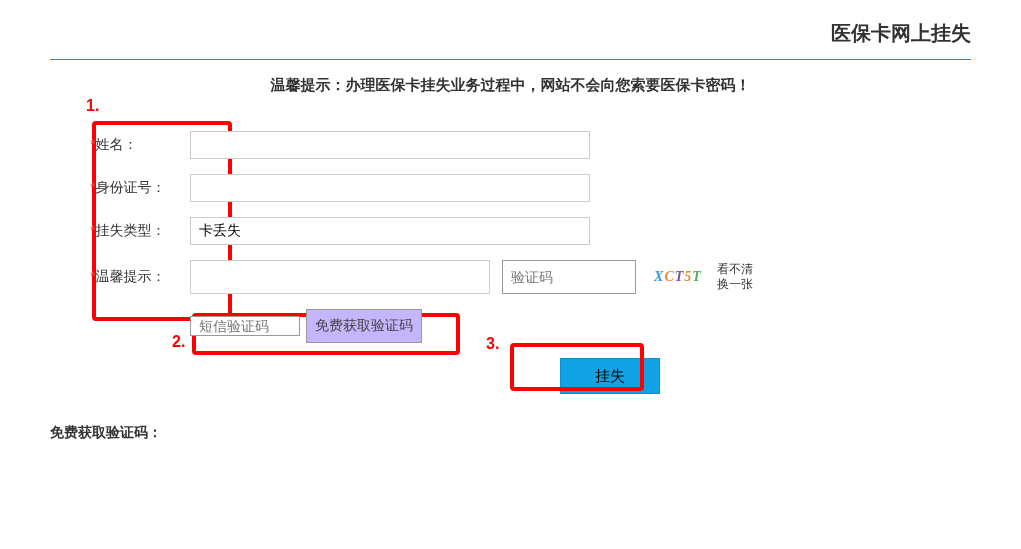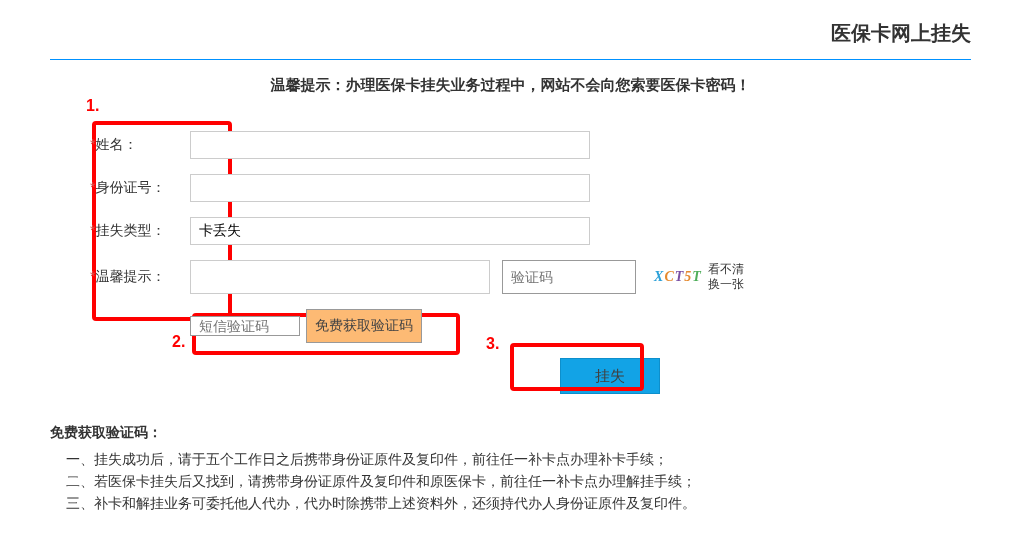--- a/index.html
+++ b/index.html
@@ -87,53 +87,53 @@
       font-family: serif;
       font-weight: bold;
       letter-spacing: 1px;
     }
     .captcha-img .c1 { color: #2aa0d8; font-style: italic; }
     .captcha-img .c2 { color: #e58a2f; font-style: italic; }
     .captcha-img .c3 { color: #7a4fa3; font-style: italic; }
     .captcha-img .c4 { color: #e58a2f; font-style: italic; }
     .captcha-img .c5 { color: #4fae5a; font-style: italic; }
     .captcha-links {
-      margin-left: 0;
+      margin-left: 9px;
       font-size: 12px;
       line-height: 15px;
     }
     .sms-row .input-sms {
       width: 110px;
       height: 20px;
       border: 1px solid #999;
       padding: 4px 8px;
       font-size: 14px;
     }
     .sms-btn {
       height: 34px;
       padding: 0 8px;
       margin-left: 6px;
       border: 1px solid #999;
-      background: #fdba74;
+      background: #c4b5fd;
       font-size: 14px;
       color: #444;
       cursor: pointer;
     }
     .submit-row {
       display: flex;
       align-items: flex-start;
       margin-top: 6px;
     }
     .submit-btn {
       margin-left: 470px;
       width: 100px;
       height: 36px;
       background: #12a3e6;
       border: 1px solid #0d8fcc;
-      color: #404040;
+      color: #000000;
       font-size: 15px;
       cursor: pointer;
     }
     .notice-title {
       font-weight: bold;
       margin-bottom: 6px;
     }
     .notice-lines {
       line-height: 22px;
       margin-bottom: 20px;
@@ -245,19 +245,14 @@
       <input class="input-sms" type="text" placeholder="短信验证码" style="">
       <button class="sms-btn">免费获取验证码</button>
     </div>
 
     <div class="submit-row">
       <button class="submit-btn">挂失</button>
     </div>
   </div>
 
   <div class="notice-title">免费获取验证码：</div>
-  <div class="notice-lines">
-    <div>一、挂失成功后，请于五个工作日之后携带身份证原件及复印件，前往任一补卡点办理补卡手续；</div>
-    <div>二、若医保卡挂失后又找到，请携带身份证原件及复印件和原医保卡，前往任一补卡点办理解挂手续；</div>
-    <div>三、补卡和解挂业务可委托他人代办，代办时除携带上述资料外，还须持代办人身份证原件及复印件。</div>
-  </div>
 
 </div>
 
 </body></html>

